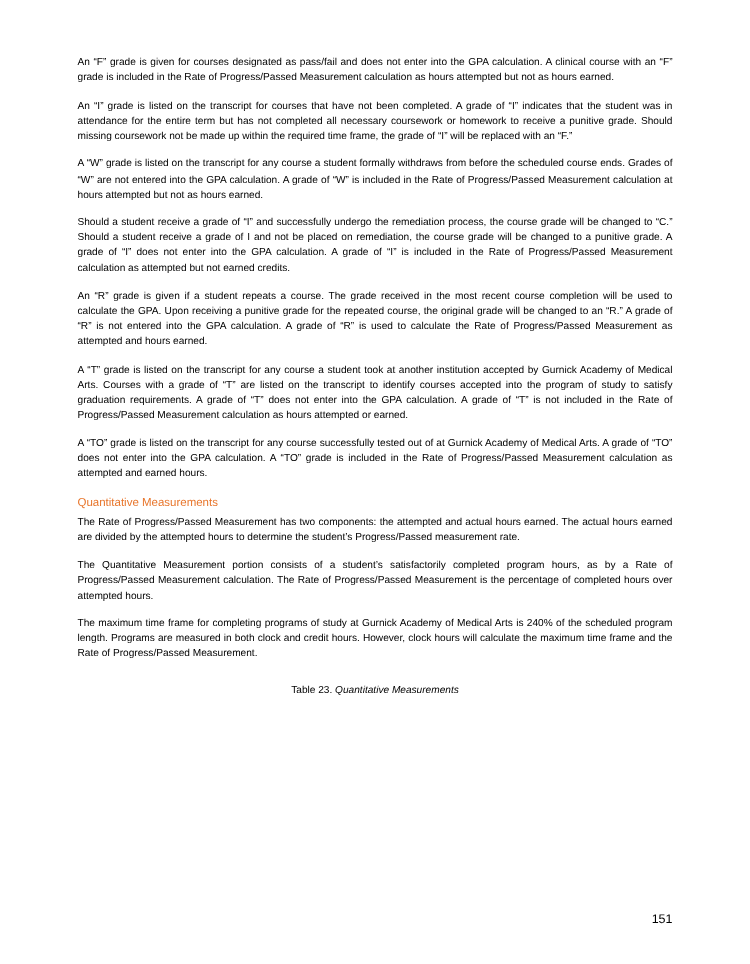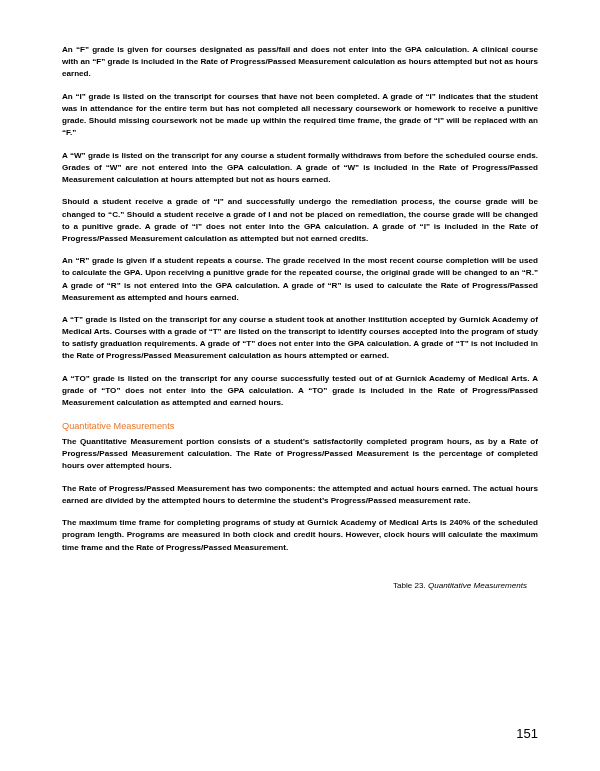--- a/index.html
+++ b/index.html
@@ -22,68 +22,67 @@
     padding: 44px 62px 0 62px;
   }
   .body-text {
     font-size: 8.1px;
     line-height: 12.1px;
     text-align: justify;
     text-justify: inter-word;
     margin: 0 0 10.5px 0;
     color: #000000;
     letter-spacing: 0.0px;
-    font-weight: bold;
   }
   .body-text:last-of-type {
     margin-bottom: 0;
   }
   .section-heading {
     font-size: 9.2px;
     line-height: 13px;
     color: #e8762c;
     margin: 4px 0 3px 0;
     font-weight: normal;
     text-align: left;
   }
   .table-caption {
     font-size: 8.1px;
     line-height: 12.1px;
-    margin: 11px;
-    text-align: right;
+    margin: 1px;
+    text-align: center;
   }
   .table-caption .italic {
     font-style: italic;
   }
   .page-number {
     position: absolute;
     right: 62px;
     bottom: 30px;
-    font-size: 13px;
+    font-size: 10px;
     color: #000000;
   }
   .spacer-small { height: 5px; }
 </style>
 </head>
 <body>
 
 <div class="page">
 
   <p class="body-text">An “F” grade is given for courses designated as pass/fail and does not enter into the GPA calculation. A clinical course with an “F” grade is included in the Rate of Progress/Passed Measurement calculation as hours attempted but not as hours earned.</p>
   <p class="body-text">An “I” grade is listed on the transcript for courses that have not been completed. A grade of “I” indicates that the student was in attendance for the entire term but has not completed all necessary coursework or homework to receive a punitive grade. Should missing coursework not be made up within the required time frame, the grade of “I” will be replaced with an “F.”</p>
   <p class="body-text">A “W” grade is listed on the transcript for any course a student formally withdraws from before the scheduled course ends. Grades of “W” are not entered into the GPA calculation. A grade of “W” is included in the Rate of Progress/Passed Measurement calculation at hours attempted but not as hours earned.</p>
   <p class="body-text">Should a student receive a grade of “I” and successfully undergo the remediation process, the course grade will be changed to “C.” Should a student receive a grade of I and not be placed on remediation, the course grade will be changed to a punitive grade. A grade of “I” does not enter into the GPA calculation. A grade of “I” is included in the Rate of Progress/Passed Measurement calculation as attempted but not earned credits.</p>
   <p class="body-text">An “R” grade is given if a student repeats a course. The grade received in the most recent course completion will be used to calculate the GPA. Upon receiving a punitive grade for the repeated course, the original grade will be changed to an “R.” A grade of “R” is not entered into the GPA calculation. A grade of “R” is used to calculate the Rate of Progress/Passed Measurement as attempted and hours earned.</p>
   <p class="body-text">A “T” grade is listed on the transcript for any course a student took at another institution accepted by Gurnick Academy of Medical Arts. Courses with a grade of “T” are listed on the transcript to identify courses accepted into the program of study to satisfy graduation requirements. A grade of “T” does not enter into the GPA calculation. A grade of “T” is not included in the Rate of Progress/Passed Measurement calculation as hours attempted or earned.</p>
   <p class="body-text">A “TO” grade is listed on the transcript for any course successfully tested out of at Gurnick Academy of Medical Arts. A grade of “TO” does not enter into the GPA calculation. A “TO” grade is included in the Rate of Progress/Passed Measurement calculation as attempted and earned hours.</p>
 
   <h2 class="section-heading">Quantitative Measurements</h2>
 
+  <p class="body-text">The Rate of Progress/Passed Measurement has two components: the attempted and actual hours earned. The actual hours earned are divided by the attempted hours to determine the student’s Progress/Passed measurement rate.</p>
   <p class="body-text">The Quantitative Measurement portion consists of a student’s satisfactorily completed program hours, as by a Rate of Progress/Passed Measurement calculation. The Rate of Progress/Passed Measurement is the percentage of completed hours over attempted hours.</p>
-  <p class="body-text">The Rate of Progress/Passed Measurement has two components: the attempted and actual hours earned. The actual hours earned are divided by the attempted hours to determine the student’s Progress/Passed measurement rate.</p>
   <p class="body-text">The maximum time frame for completing programs of study at Gurnick Academy of Medical Arts is 240% of the scheduled program length. Programs are measured in both clock and credit hours. However, clock hours will calculate the maximum time frame and the Rate of Progress/Passed Measurement.</p>
 
   <div class="spacer-small"></div>
 
   <p class="table-caption"><span>Table 23. </span><span class="italic">Quantitative Measurements</span></p>
 
   <div class="page-number">151</div>
 
 </div>
 

